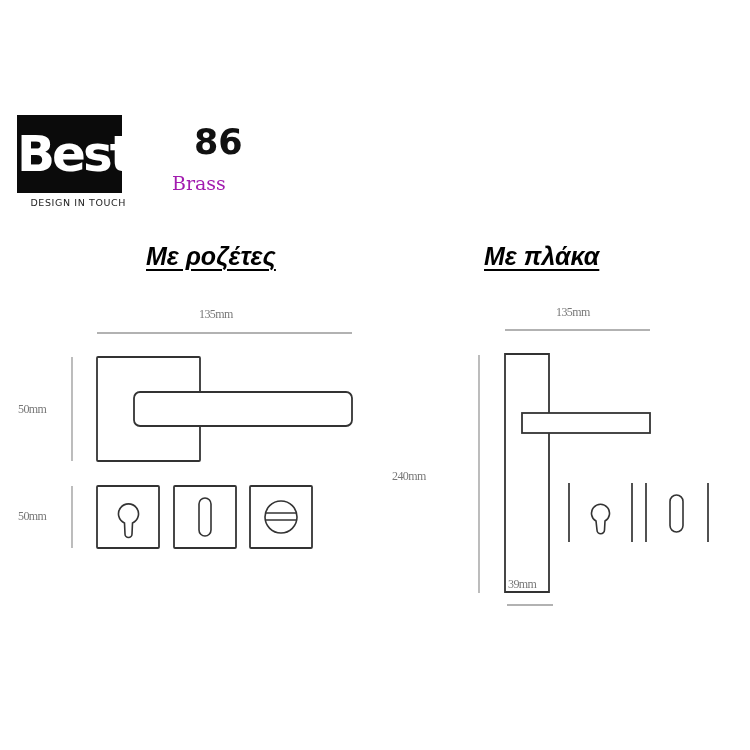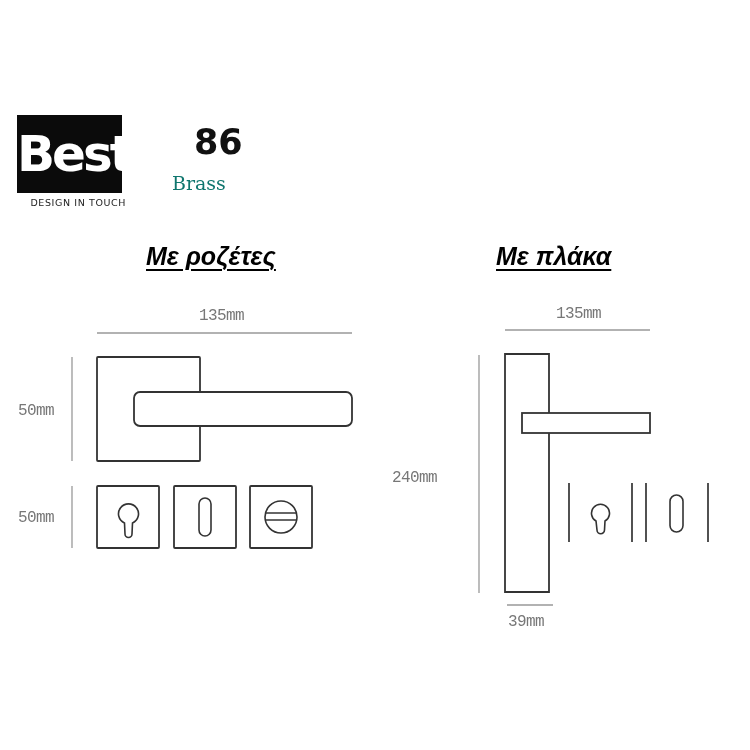--- a/index.html
+++ b/index.html
@@ -2,37 +2,37 @@
 <html><head>
 <meta charset="utf-8">
 <style>
   html, body { margin:0; padding:0; background:#ffffff; }
   body { width:750px; height:750px; position:relative; overflow:hidden; font-family:"DejaVu Sans", sans-serif; }
   .abs { position:absolute; }
   .logo-box { left:17px; top:115px; width:105px; height:78px; background:#0b0b0b; }
   .logo-text { left:17px; top:126px; width:105px; text-align:center; color:#fff; font-family:"DejaVu Sans", sans-serif; font-weight:bold; font-size:50px; letter-spacing:-3px; line-height:56px; }
   .logo-tag { left:14px; top:197px; width:112px; text-align:right; font-size:9.5px; color:#222; letter-spacing:0.6px; font-family:"DejaVu Sans", sans-serif; }
   .model { left:164px; top:122px; font-size:35px; color:#111; font-family:"DejaVu Sans", sans-serif; font-weight:700;margin-left:30px; }
-  .material { left:172px; top:172px; font-size:19px; color:#0f766e; font-family:"DejaVu Serif", serif; }
+  .material { left:172px; top:172px; font-size:19px; color:#a21caf; font-family:"DejaVu Serif", serif; }
   .section-title { font-family:"Liberation Sans", sans-serif; font-style:italic; font-weight:bold; font-size:25px; color:#000; text-decoration:underline; text-decoration-thickness:2px; text-underline-offset:4px;text-align:right; }
-  .dim { font-family:Liberation Mono, monospace; font-size:16px; color:#777; letter-spacing:-0.6px; }
+  .dim { font-family:Liberation Serif, serif; font-size:12px; color:#777; letter-spacing:-0.6px; }
   svg { position:absolute; left:0; top:0; }
 </style>
 </head>
 <body>
 
 <div class="abs logo-box"></div>
 <div class="abs logo-text">Best</div>
 <div class="abs logo-tag">DESIGN IN TOUCH</div>
 
 <div class="abs model">86</div>
 <div class="abs material">Brass</div>
 
 <div class="abs section-title" style="left:146px; top:242px;">Με ροζέτες</div>
-<div class="abs section-title" style="left:496px; top:242px;">Με πλάκα</div>
+<div class="abs section-title" style="left:484px; top:242px;">Με πλάκα</div>
 
 <svg width="750" height="750" viewBox="0 0 750 750">
   <g fill="none" stroke-linecap="butt">
 
     <line x1="97" y1="333" x2="352" y2="333" stroke="#999" stroke-width="1.3"></line>
     <line x1="72" y1="357" x2="72" y2="461" stroke="#999" stroke-width="1.3"></line>
     <line x1="72" y1="486" x2="72" y2="548" stroke="#999" stroke-width="1.3"></line>
 
     <g stroke="#333" stroke-width="1.8">
       <path d="M200 392 L200 358 Q200 357 199 357 L98 357 Q97 357 97 358 L97 460 Q97 461 98 461 L199 461 Q200 461 200 460 L200 426"></path>
@@ -77,13 +77,13 @@
     </g>
   </g>
 </svg>
 
 <div class="abs dim" style="left:199px; top:307px;">135mm</div>
 <div class="abs dim" style="left:18px; top:402px;">50mm</div>
 <div class="abs dim" style="left:18px; top:509px;">50mm</div>
 
 <div class="abs dim" style="left:556px; top:305px;">135mm</div>
 <div class="abs dim" style="left:392px; top:469px;">240mm</div>
-<div class="abs dim" style="left:508px; top:613px;">39mm</div>
+<div class="abs dim" style="left:508px; top:577px;">39mm</div>
 
 </body></html>

